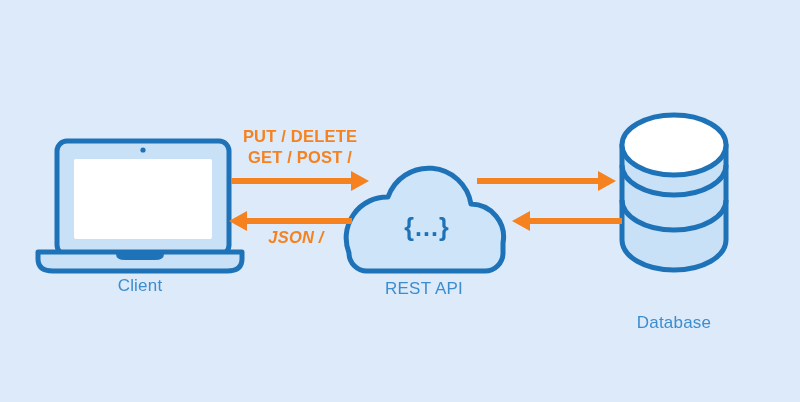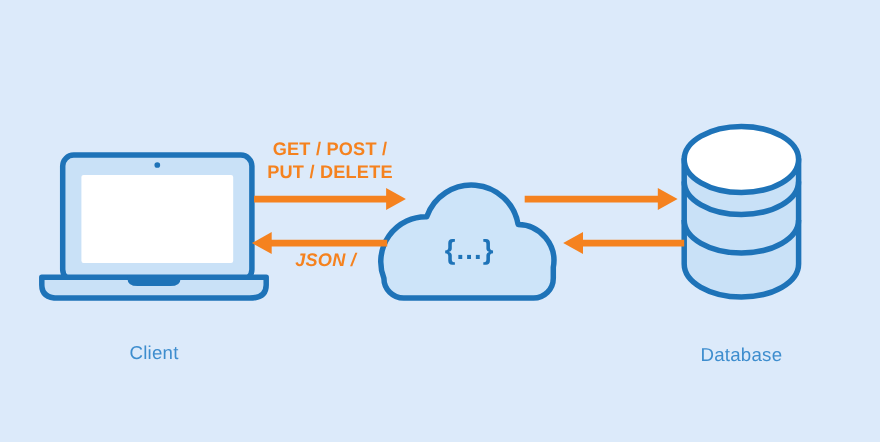--- a/index.html
+++ b/index.html
@@ -97,24 +97,25 @@
       <polygon class="arrow-head" points="598,171 598,191 616,181"></polygon>
     </g>
     <g>
       <line class="arrow-line" x1="529" y1="221" x2="622" y2="221"></line>
       <polygon class="arrow-head" points="530,211 530,231 512,221"></polygon>
     </g>
   </svg>
 
   <div class="glyph" style="left:367px; top:213px; width:120px;">{...}</div>
 
-  <div class="lbl" style="left:60px; top:276px; width:160px;margin-top:35px;">Client</div>
+  <div class="lbl" style="left:60px; top:276px; width:160px;">Client</div>
+  <div class="lbl" style="left:344px; top:279px; width:160px;">REST API</div>
   <div class="lbl" style="left:594px; top:277px; width:160px;margin-top:36px;">Database</div>
 
   <div class="lbl-accent" style="left:210px; top:126px; width:180px;">
+    <div>PUT / DELETE</div>
     <div>GET / POST /</div>
-    <div>PUT / DELETE</div>
   </div>
   <div class="lbl-accent" style="left:206px; top:227px; width:180px;font-style:italic;">
     <div>JSON /</div>
   </div>
 
 </div>
 
 </body></html>

